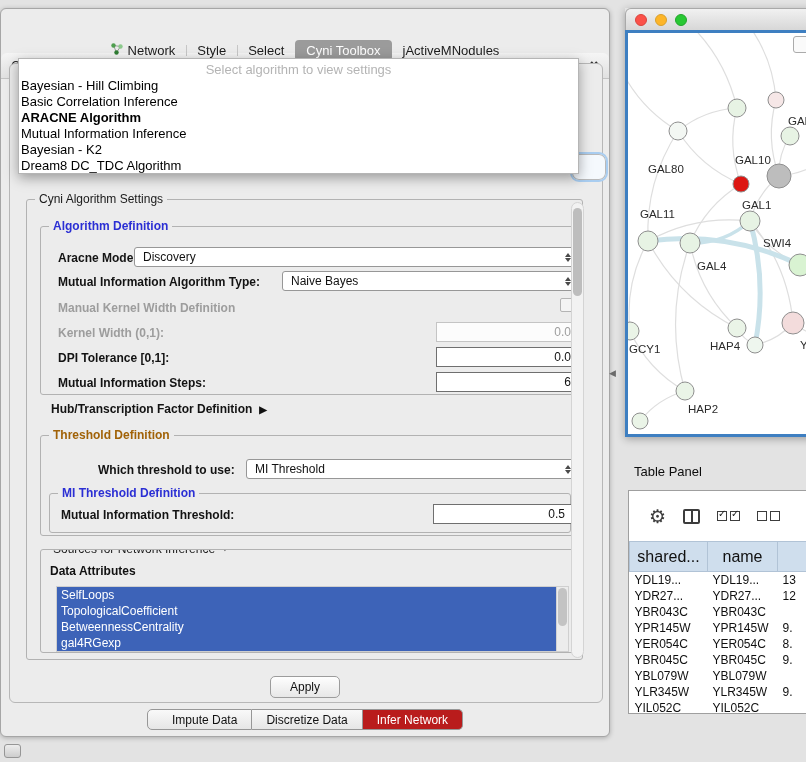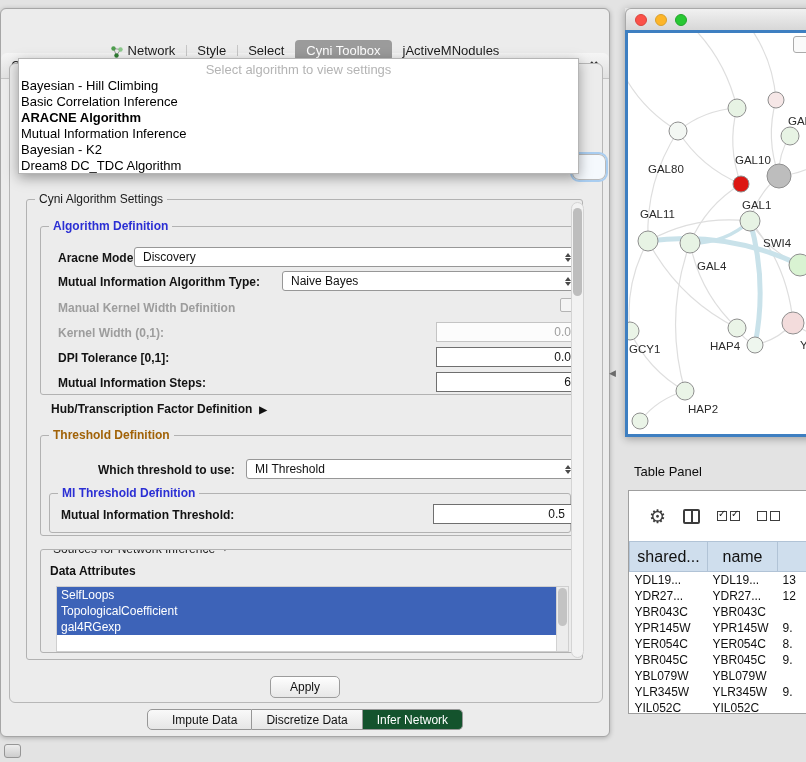--- a/index.html
+++ b/index.html
@@ -11,21 +11,21 @@
         border:1px solid #a6a6a6; border-radius:6px; box-shadow:0 1px 5px rgba(0,0,0,.25); }
   .cp-titlebar { position:absolute; top:0; left:0; right:0; height:26px; display:flex; align-items:center;
         padding:0 10px; font-size:13px; color:#1d1d1d; background:linear-gradient(#f5f5f5,#e1e1e1);
         border-bottom:1px solid #c3c3c3; border-radius:6px 6px 0 0;margin-top:44px; }
   .cp-title { flex:1; }
   .win-btn { font-size:12px; color:#333; margin-left:10px; cursor:default; }
   .win-btn.close { font-weight:bold; }
 
   .cp-tabs { position:absolute; top:29px; left:0; right:0; height:24px; display:flex;
         justify-content:center; align-items:center; }
-  .cp-tab { font-size:13px; color:#1c1c1c; padding:3px 11px; display:flex; align-items:flex-end; gap:5px;
+  .cp-tab { font-size:13px; color:#1c1c1c; padding:3px 11px; display:flex; align-items:flex-start; gap:5px;
         border-radius:4px; position:relative; white-space:nowrap; }
   .cp-tab:not(:last-child)::after { content:""; position:absolute; right:-1px; top:5px; bottom:5px; width:1px; background:#c6c6c6; }
   .cp-tab.selected { background:#9b9b9b; color:#fff; }
   .cp-tab.selected::after { display:none; }
   .tab-icon svg { display:block; }
 
   .cp-frame { position:absolute; left:8px; top:54px; width:594px; height:640px;
         border:1px solid #b7b7b7; border-radius:6px; background:#ececec; }
 
   
@@ -77,21 +77,21 @@
 
   .apply-btn { position:absolute; left:269px; top:667px; width:70px; height:22px; border:1px solid #9c9c9c;
         border-radius:5px; background:linear-gradient(#fefefe,#e7e7e7); font-size:12px; color:#111;
         font-family:"Liberation Sans",sans-serif; }
 
   .bottom-tabs { position:absolute; left:146px; top:700px; height:21px; display:flex; z-index:5; }
   .seg { border:1px solid #979797; border-left:none; background:linear-gradient(#f9f9f9,#e6e6e6);
         font-size:12px; color:#111; display:flex; align-items:center; padding:0 14px; white-space:nowrap; }
   .seg:first-child { border-left:1px solid #979797; border-radius:5px 0 0 5px;padding-left:24px; }
   .seg:last-child { border-radius:0 5px 5px 0; }
-  .seg.selected { background:#14532d; color:#fff; }
+  .seg.selected { background:#b91c1c; color:#fff; }
 
   
   .net-win { position:absolute; left:625px; top:8px; width:200px; height:429px; box-shadow:0 2px 8px rgba(0,0,0,.3); }
   .net-titlebar { height:22px; background:linear-gradient(#f1f1f1,#d7d7d7); border:1px solid #a9a9a9;
         border-bottom:none; border-radius:6px 6px 0 0; display:flex; align-items:center; padding-left:9px; gap:8px; }
   .traffic { width:12px; height:12px; border-radius:50%; }
   .traffic.red { background:#fb5149; border:1px solid #d9453e; }
   .traffic.yellow { background:#fdb528; border:1px solid #d9a02c; }
   .traffic.green { background:#28c833; border:1px solid #24a52d; }
   .net-content { position:absolute; top:22px; left:0; right:0; bottom:0; background:#fff;
@@ -232,20 +232,21 @@
         <div class="fs" style="left:13px; top:349px; width:538px; height:104px; overflow:hidden;padding-left:32px;">
           <span class="legend" style="font-weight:normal;">
             <span>Sources for Network Inference</span>
             <span class="tri">▼</span>
           </span>
           <span class="attr-title" style="left:9px; top:14px;">Data Attributes</span>
           <div class="attr-list" style="left:15px; top:36px; width:513px; height:66px;">
             <div class="attr-items" id="attrItems">
                 <div class="attr-item">SelfLoops</div>
                 <div class="attr-item">TopologicalCoefficient</div>
+                <div class="attr-item">BetweennessCentrality</div>
                 <div class="attr-item">gal4RGexp</div>
               </div>
             <div class="attr-scroll">
                 <div class="thumb"></div>
               </div>
           </div>
         </div>
       </div>
 
       <div class="v-scroll" style="left:561px; top:138px; height:456px;">

